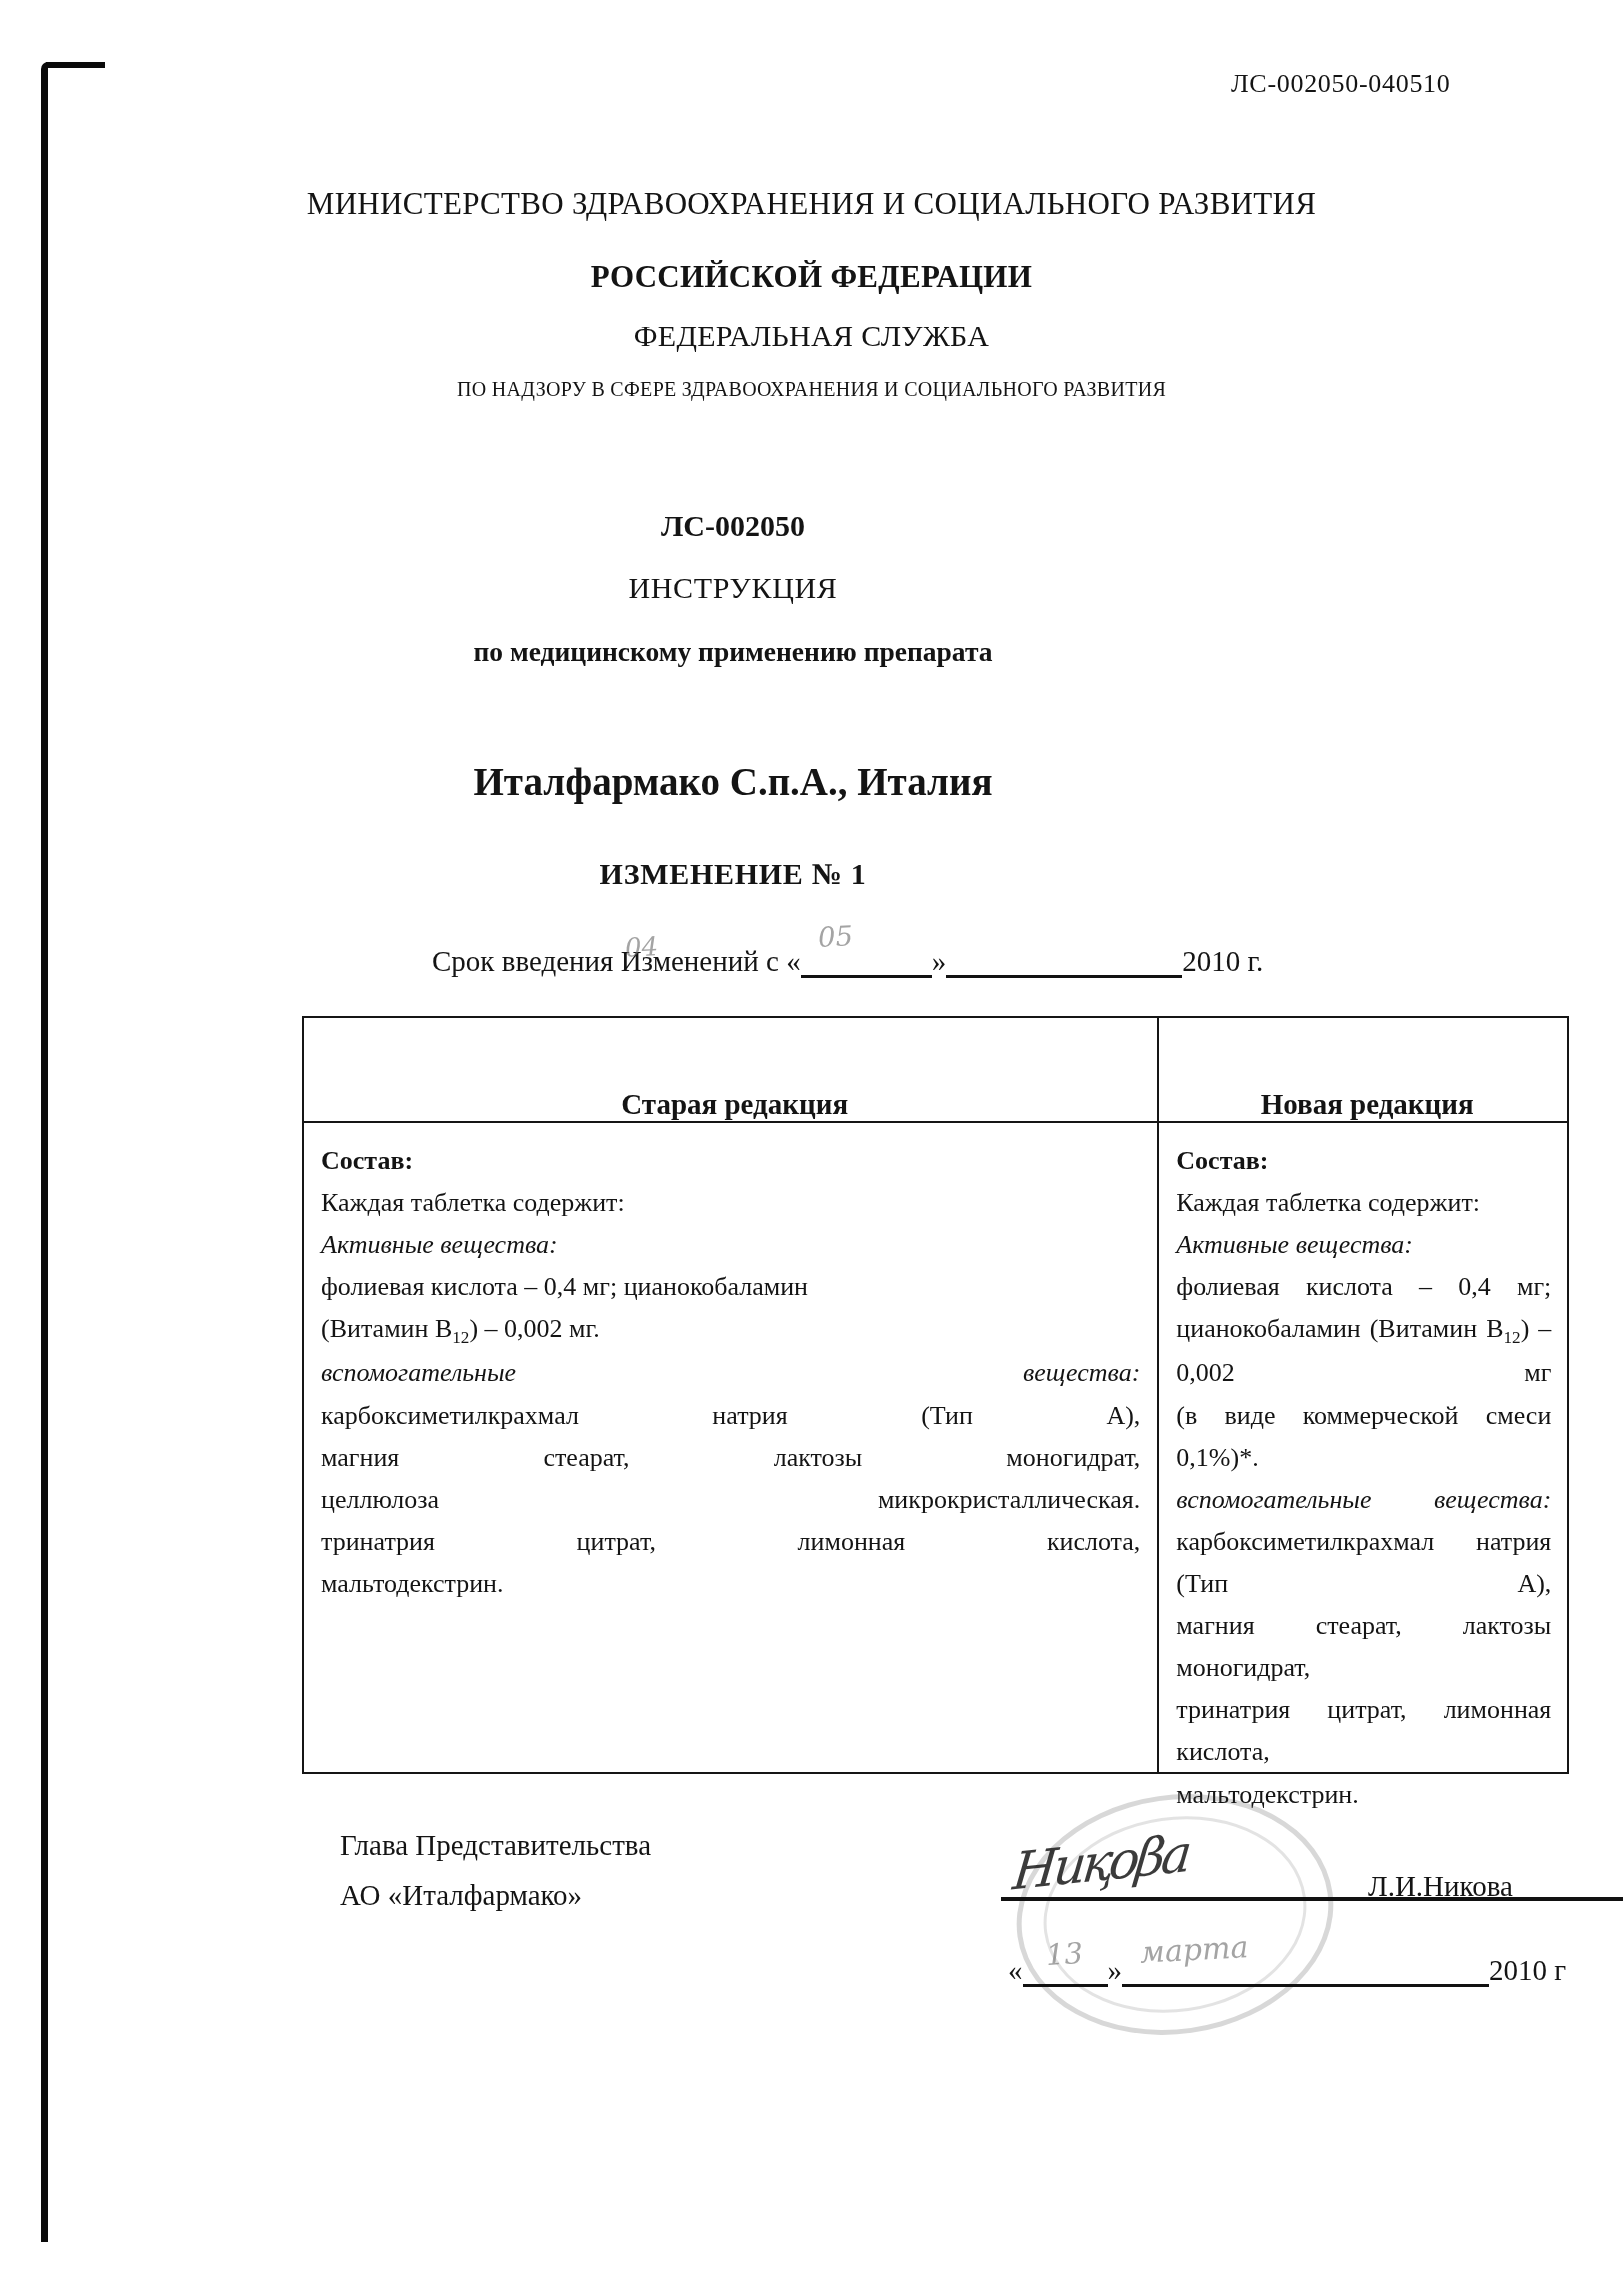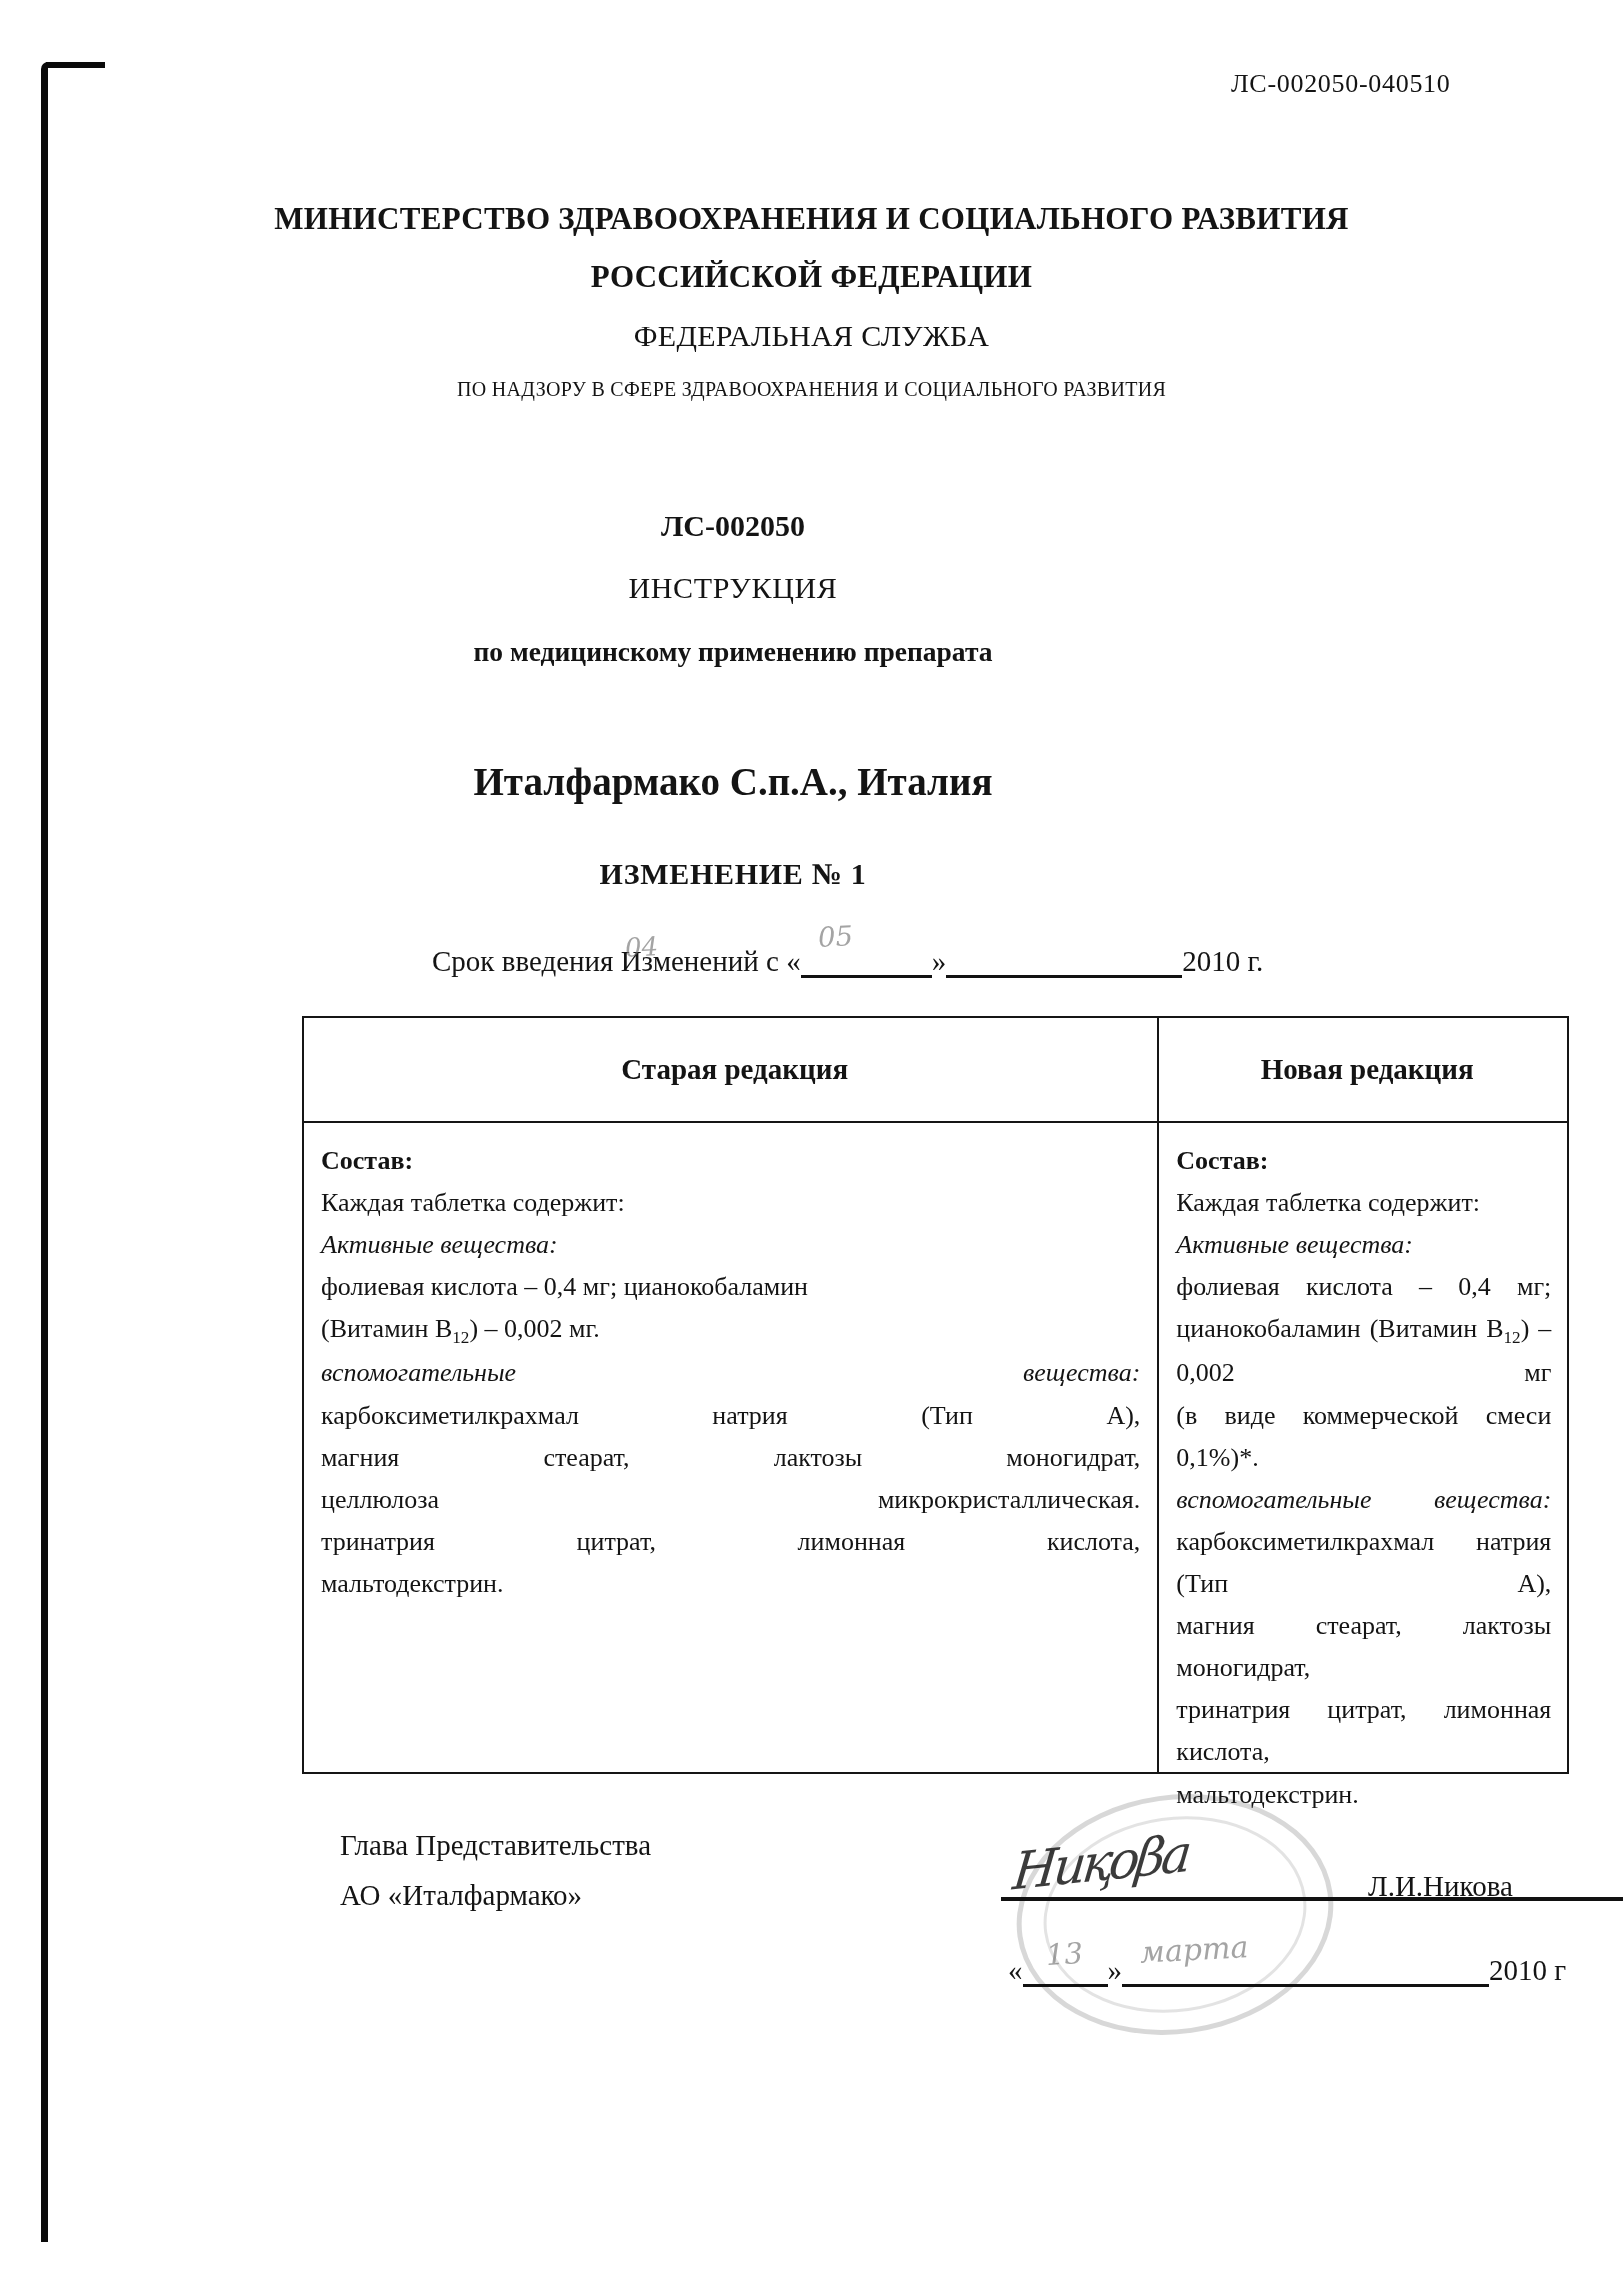--- a/index.html
+++ b/index.html
@@ -45,21 +45,21 @@
     white-space: nowrap;
   }
 
   .hdr {
     position: absolute;
     left: 0;
     width: 1623px;
     text-align: center;
     white-space: nowrap;
   }
-  .hdr-1 { top: 201px;  font-size: 31px; font-weight: bold; letter-spacing: 0.3px; }
+  .hdr-1 { top: 186px;  font-size: 31px; font-weight: normal; letter-spacing: 0.3px; }
   .hdr-2 { top: 259px;  font-size: 31px; font-weight: bold; letter-spacing: 0.3px; }
   .hdr-3 { top: 319px;  font-size: 30px; letter-spacing: 0.3px; }
   .hdr-4 { top: 378px;  font-size: 20px; letter-spacing: 0.3px; }
 
   .ttl {
     position: absolute;
     left: 1px;
     width: 1464px;
     text-align: center;
     white-space: nowrap;
@@ -129,21 +129,21 @@
     box-sizing: border-box;
     border-right: 2.6px solid #151515;
   }
   .col-right {
     width: 408px;
     box-sizing: border-box;
   }
   .cmp-head .col-left,
   .cmp-head .col-right {
     display: flex;
-    align-items: center;
+    align-items: flex-end;
     justify-content: center;
     padding-left: 8px;
   }
   .cmp-head-txt {
     font-size: 29px;
     font-weight: bold;
     white-space: nowrap;
   }
   .cell-pad-l { padding: 17px 17px 0 17px; }
   .cell-pad-r { padding: 17px 15.7px 0 17px; }

